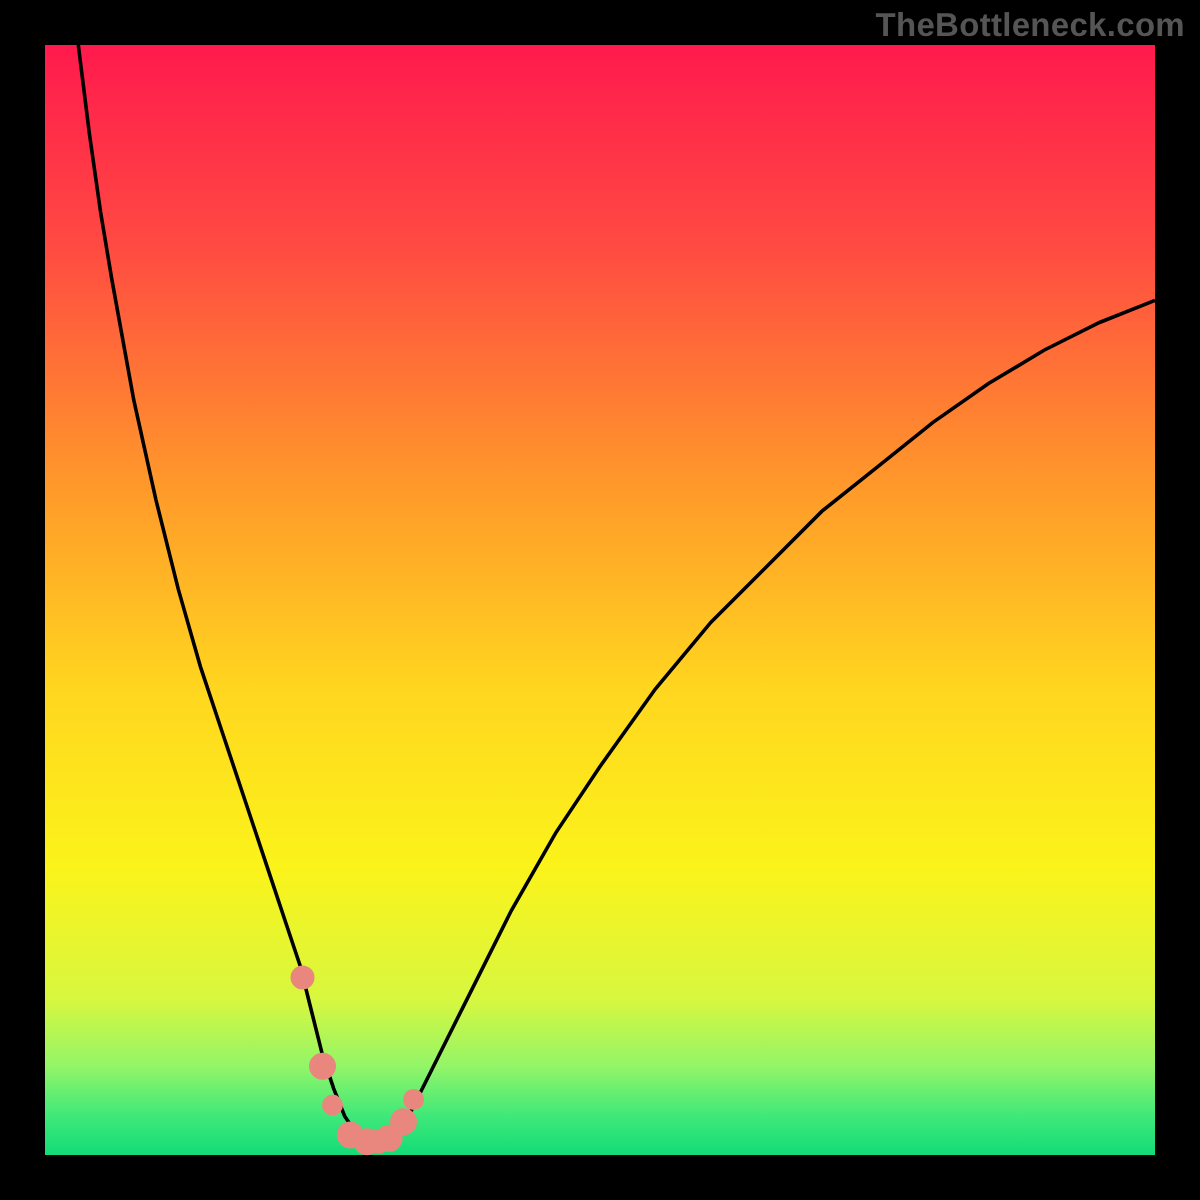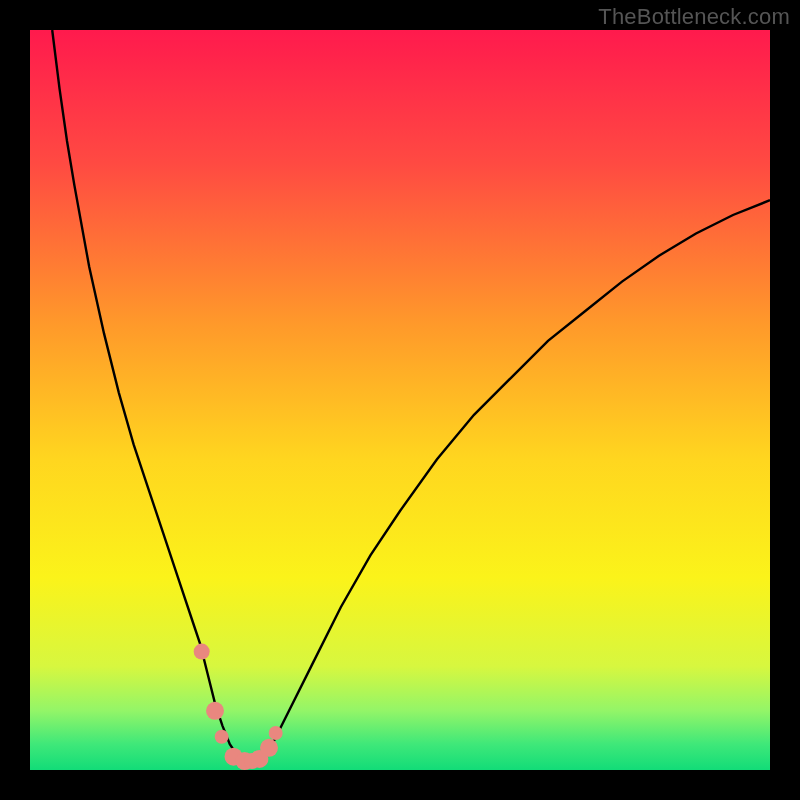--- a/index.html
+++ b/index.html
@@ -16,21 +16,21 @@
     width: 800px;
     height: 800px;
     background: #000;
   }
   .watermark {
     position: absolute;
     top: 4px;
     right: 10px;
     color: #555;
     font-size: 22px;
-    font-weight: 400;
+    font-weight: 700;
     letter-spacing: 0.2px;
     z-index: 10;
   }
   svg {
     position: absolute;
     top: 0;
     left: 0;
   }
 </style>
 </head>

